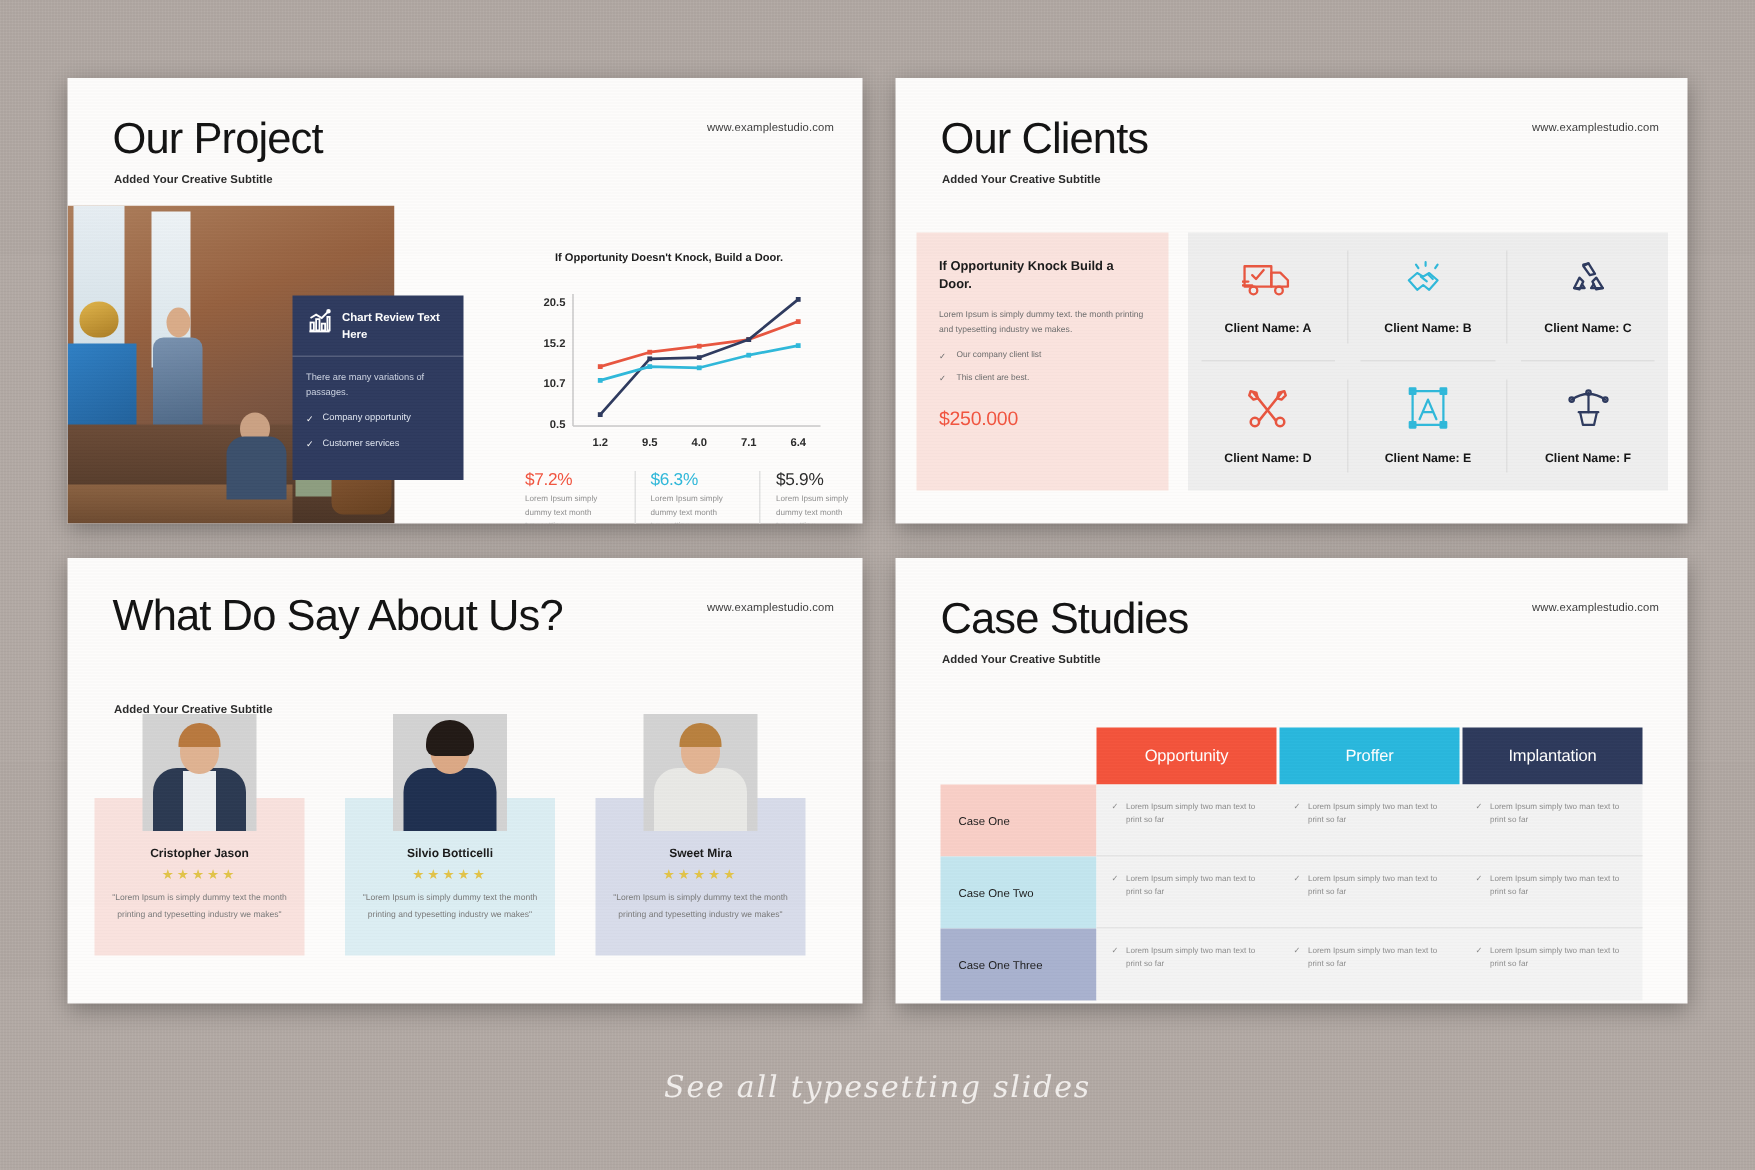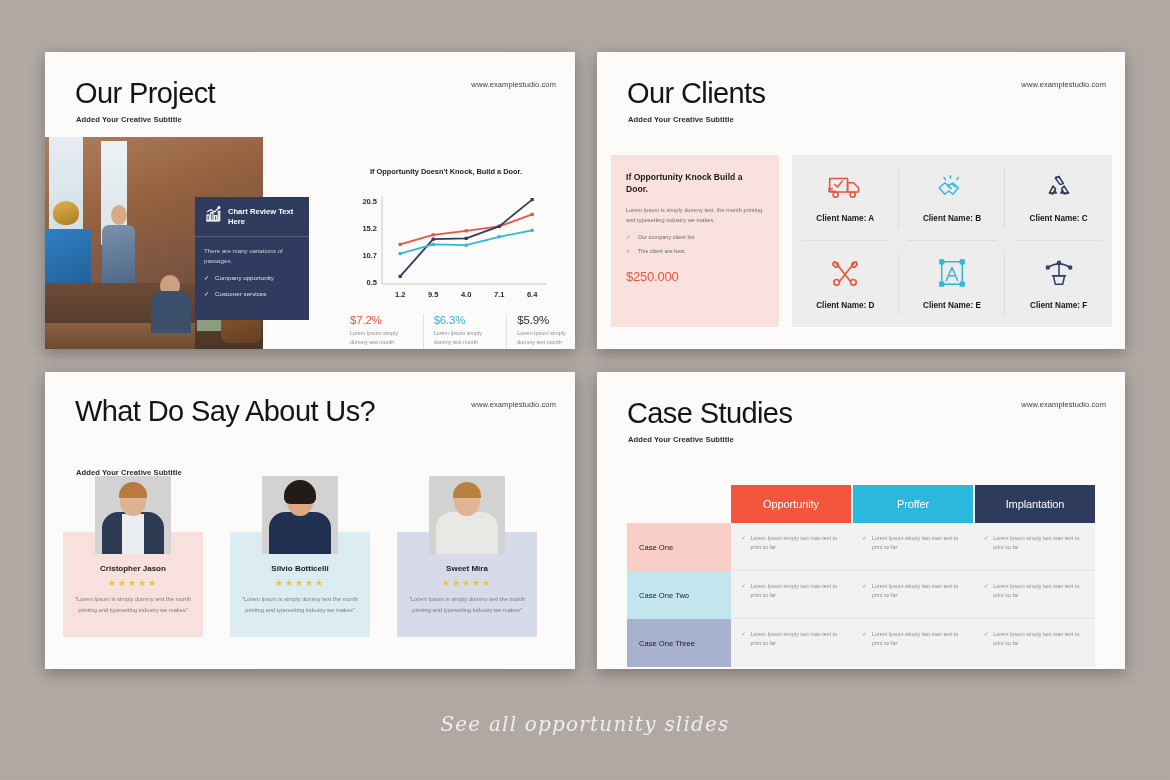--- a/index.html
+++ b/index.html
@@ -456,14 +456,14 @@
             <div class="cs-cell">
                 <span class="tick">✓</span>
                 <span class="txt">Lorem Ipsum simply two man text to print so far</span>
               </div>
           </div>
         </div>
       </div>
     </div>
   </div>
 
-  <div class="footer-note">See all opportunity slides</div>
+  <div class="footer-note">See all typesetting slides</div>
 </div>
 
 </body></html>

